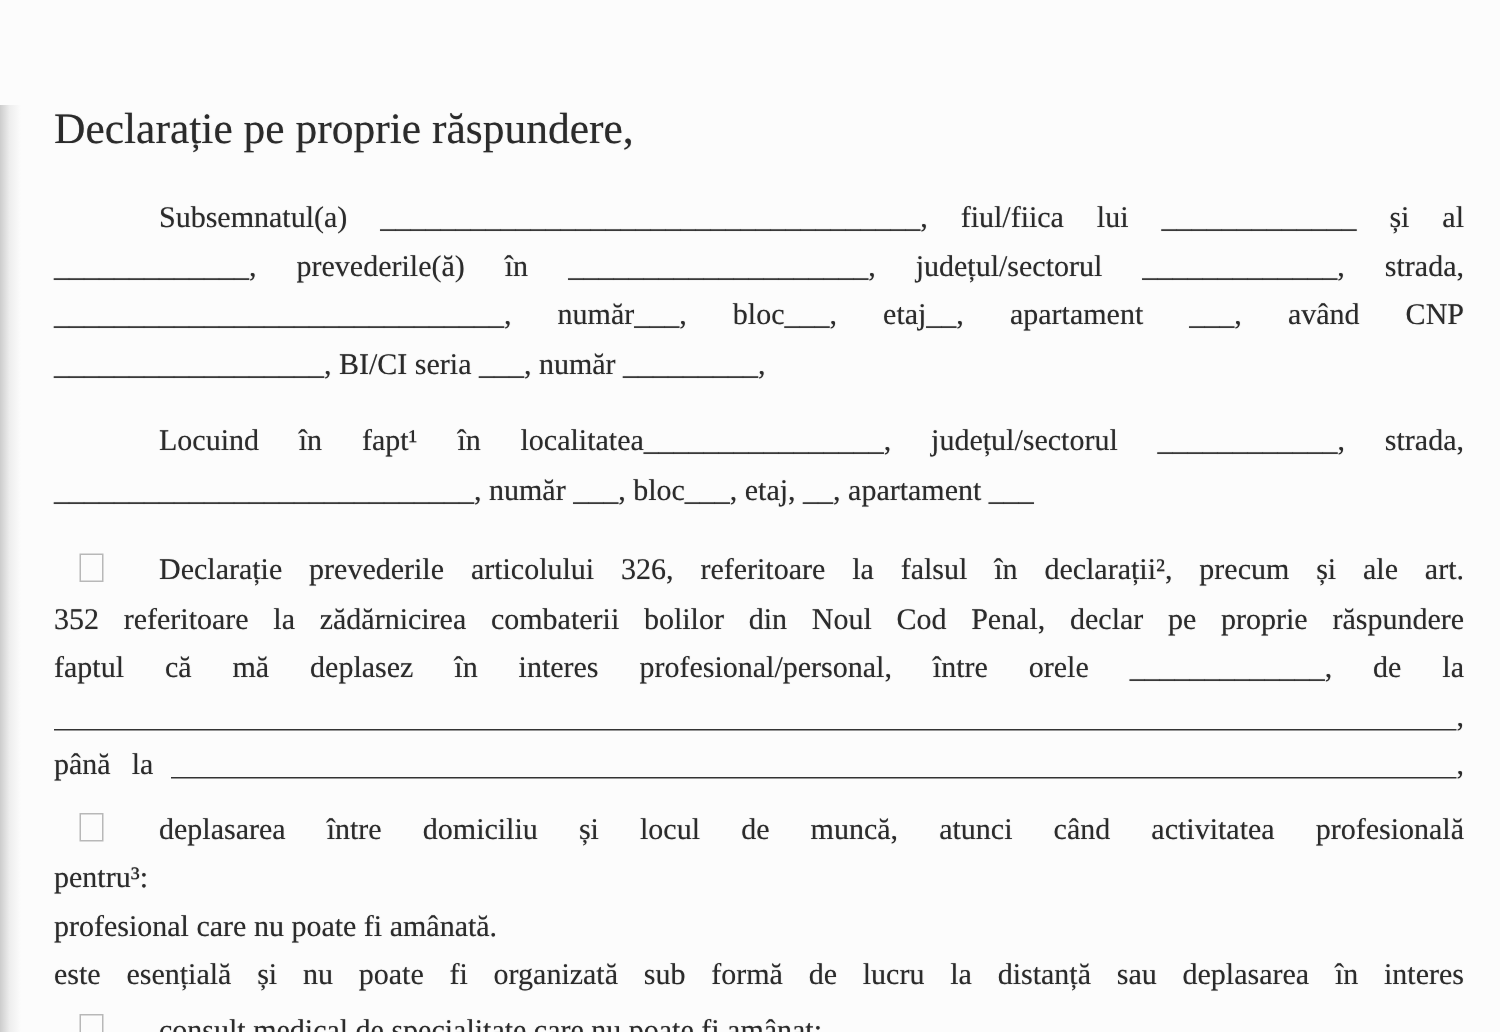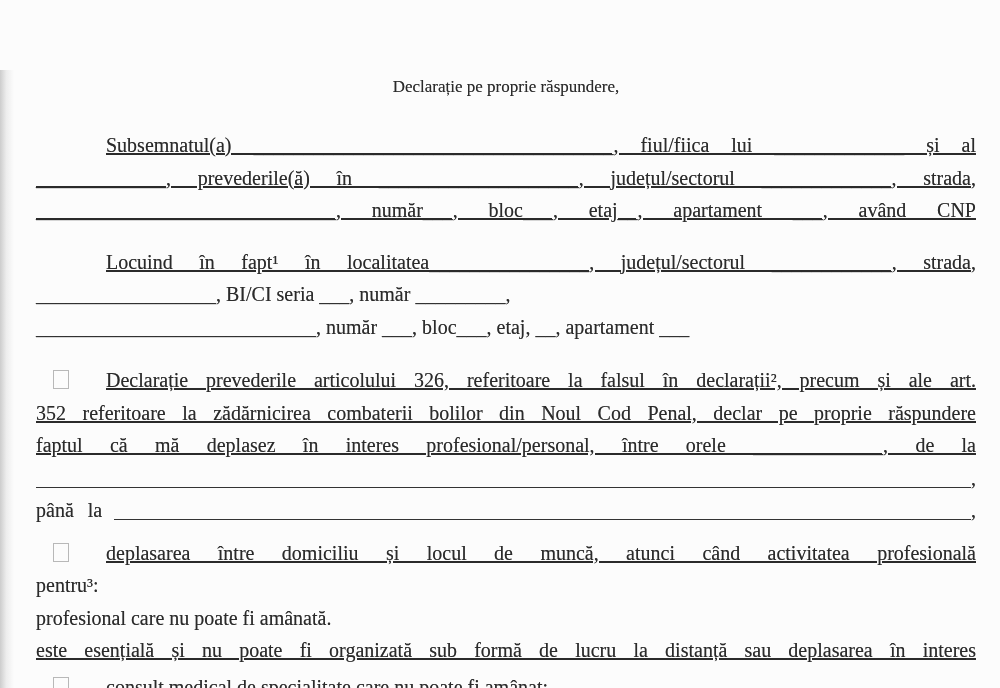--- a/index.html
+++ b/index.html
@@ -20,35 +20,35 @@
   }
   .edge-shadow {
     position: absolute;
     left: 0; top: 0; bottom: 0;
     width: 14px;
     background: linear-gradient(90deg, rgba(95,95,95,0.30), rgba(130,130,130,0.12) 45%, rgba(160,160,160,0.0));
     pointer-events: none;
   }
   .doc-title {
     margin: 70px 24px 0 36px;
-    text-align: center;
-    font-size: 17px;
+    text-align: left;
+    font-size: 29px;
     line-height: 33px;
     white-space: nowrap;
   }
   #doc-body {
     margin: 0 24px 0 36px;
     font-size: 20px;
   }
   .ln {
     line-height: 32.5px;
     white-space: nowrap;
     overflow: visible;
   }
-  .jl { text-align: justify; text-align-last: justify; text-decoration: underline; }
+  .jl { text-align: justify; text-align-last: justify; }
   .ll { text-align: left; }
   .ind { padding-left: 70px; }
   .cb {
     display: inline-block;
     width: 14px;
     height: 17px;
     border: 1.5px solid #b8b8b8;
     background: transparent;
     vertical-align: -2px;
     margin-left: 17px;
@@ -74,22 +74,22 @@
 </style>
 </head>
 <body>
 
 <div class="page">
   <div class="doc-title">Declarație pe proprie răspundere,</div>
   <div id="doc-body">
       <div class="ln jl ind" style="margin-top: 26px;"><span>Subsemnatul(a) ____________________________________, fiul/fiica lui _____________ și al</span></div>
       <div class="ln jl"><span>_____________, prevederile(ă) în ____________________, județul/sectorul _____________, strada,</span></div>
       <div class="ln jl"><span>______________________________, număr___, bloc___, etaj__, apartament ___, având CNP</span></div>
+      <div class="ln ll"><span>__________________, BI/CI seria ___, număr _________,</span></div>
       <div class="ln jl ind" style="margin-top: 19px;"><span>Locuind în fapt¹ în localitatea________________, județul/sectorul ____________, strada,</span></div>
-      <div class="ln ll"><span>__________________, BI/CI seria ___, număr _________,</span></div>
       <div class="ln ll"><span>____________________________, număr ___, bloc___, etaj, __, apartament ___</span></div>
       <div class="ln jl" style="margin-top: 21px;"><span class="cb"></span><span>Declarație prevederile articolului 326, referitoare la falsul în declarații², precum și ale art.</span></div>
       <div class="ln jl"><span>352 referitoare la zădărnicirea combaterii bolilor din Noul Cod Penal, declar pe proprie răspundere</span></div>
       <div class="ln jl"><span>faptul că mă deplasez în interes profesional/personal, între orele _____________, de la</span></div>
       <div class="ln fill">
         <span class="blank"></span>
         <span class="post">,</span>
       </div>
       <div class="ln fill">
         <span class="pre">până la</span>

